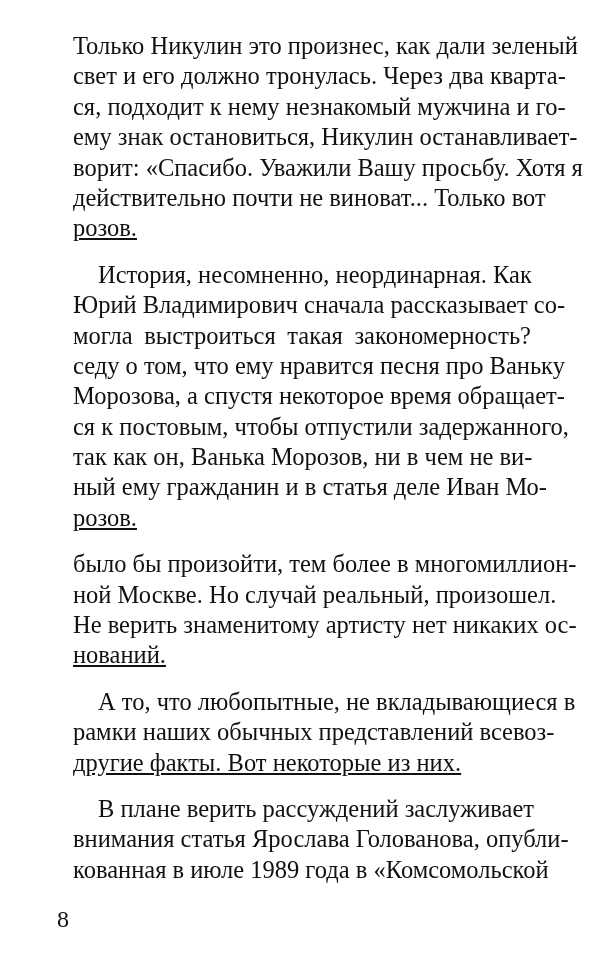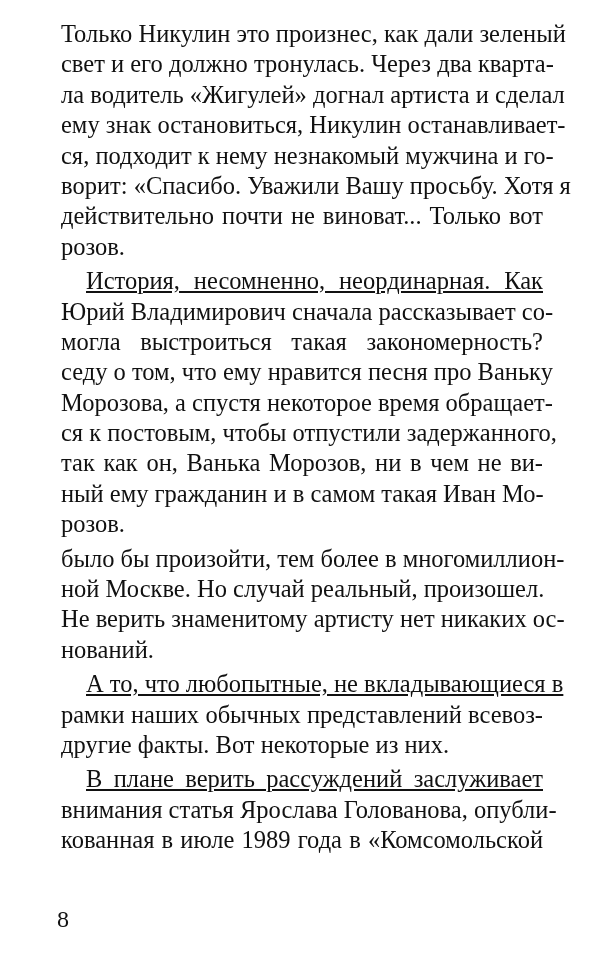--- a/index.html
+++ b/index.html
@@ -25,62 +25,61 @@
   }
   .line {
     display: block;
     white-space: nowrap;
     text-align: justify;
     text-align-last: justify;
     height: 30.4px;
   }
   .line.last {
     text-align-last: left;
+    text-decoration: underline;
   }
   .line.indent {
     padding-left: 25px;
-    text-decoration: underline;
   }
   .para {
-    margin: 4px;
+    margin: 16px;
   }
   .page-number {
     position: absolute;
     left: 57px;
     top: 906px;
     font-family: "Liberation Serif", "DejaVu Serif", serif;
     font-size: 24px;
     color: #111111;
   }
 </style>
 </head>
 <body>
 
 <div class="page">
 
   <div class="para">
     <span class="line">Только Никулин это произнес, как дали зеленый</span>
     <span class="line">свет и его должно тронулась. Через два кварта-</span>
-    <span class="line">ла водитель «Жигулей» догнал артиста и сделал</span>
+    <span class="line">ся, подходит к нему незнакомый мужчина и го-</span>
     <span class="line">ему знак остановиться, Никулин останавливает-</span>
-    <span class="line">ся, подходит к нему незнакомый мужчина и го-</span>
     <span class="line">ворит: «Спасибо. Уважили Вашу просьбу. Хотя я</span>
     <span class="line">действительно почти не виноват... Только вот</span>
     <span class="line last">розов.</span>
   </div>
 
   <div class="para">
     <span class="line indent">История, несомненно, неординарная. Как</span>
     <span class="line">Юрий Владимирович сначала рассказывает со-</span>
     <span class="line">могла выстроиться такая закономерность?</span>
     <span class="line">седу о том, что ему нравится песня про Ваньку</span>
     <span class="line">Морозова, а спустя некоторое время обращает-</span>
     <span class="line">ся к постовым, чтобы отпустили задержанного,</span>
     <span class="line">так как он, Ванька Морозов, ни в чем не ви-</span>
-    <span class="line">ный ему гражданин и в самом такая Иван Мо-</span>
+    <span class="line">ный ему гражданин и в статья деле Иван Мо-</span>
     <span class="line last">розов.</span>
   </div>
 
   <div class="para">
     <span class="line">было бы произойти, тем более в многомиллион-</span>
     <span class="line">ной Москве. Но случай реальный, произошел.</span>
     <span class="line">Не верить знаменитому артисту нет никаких ос-</span>
     <span class="line last">нований.</span>
   </div>
 

